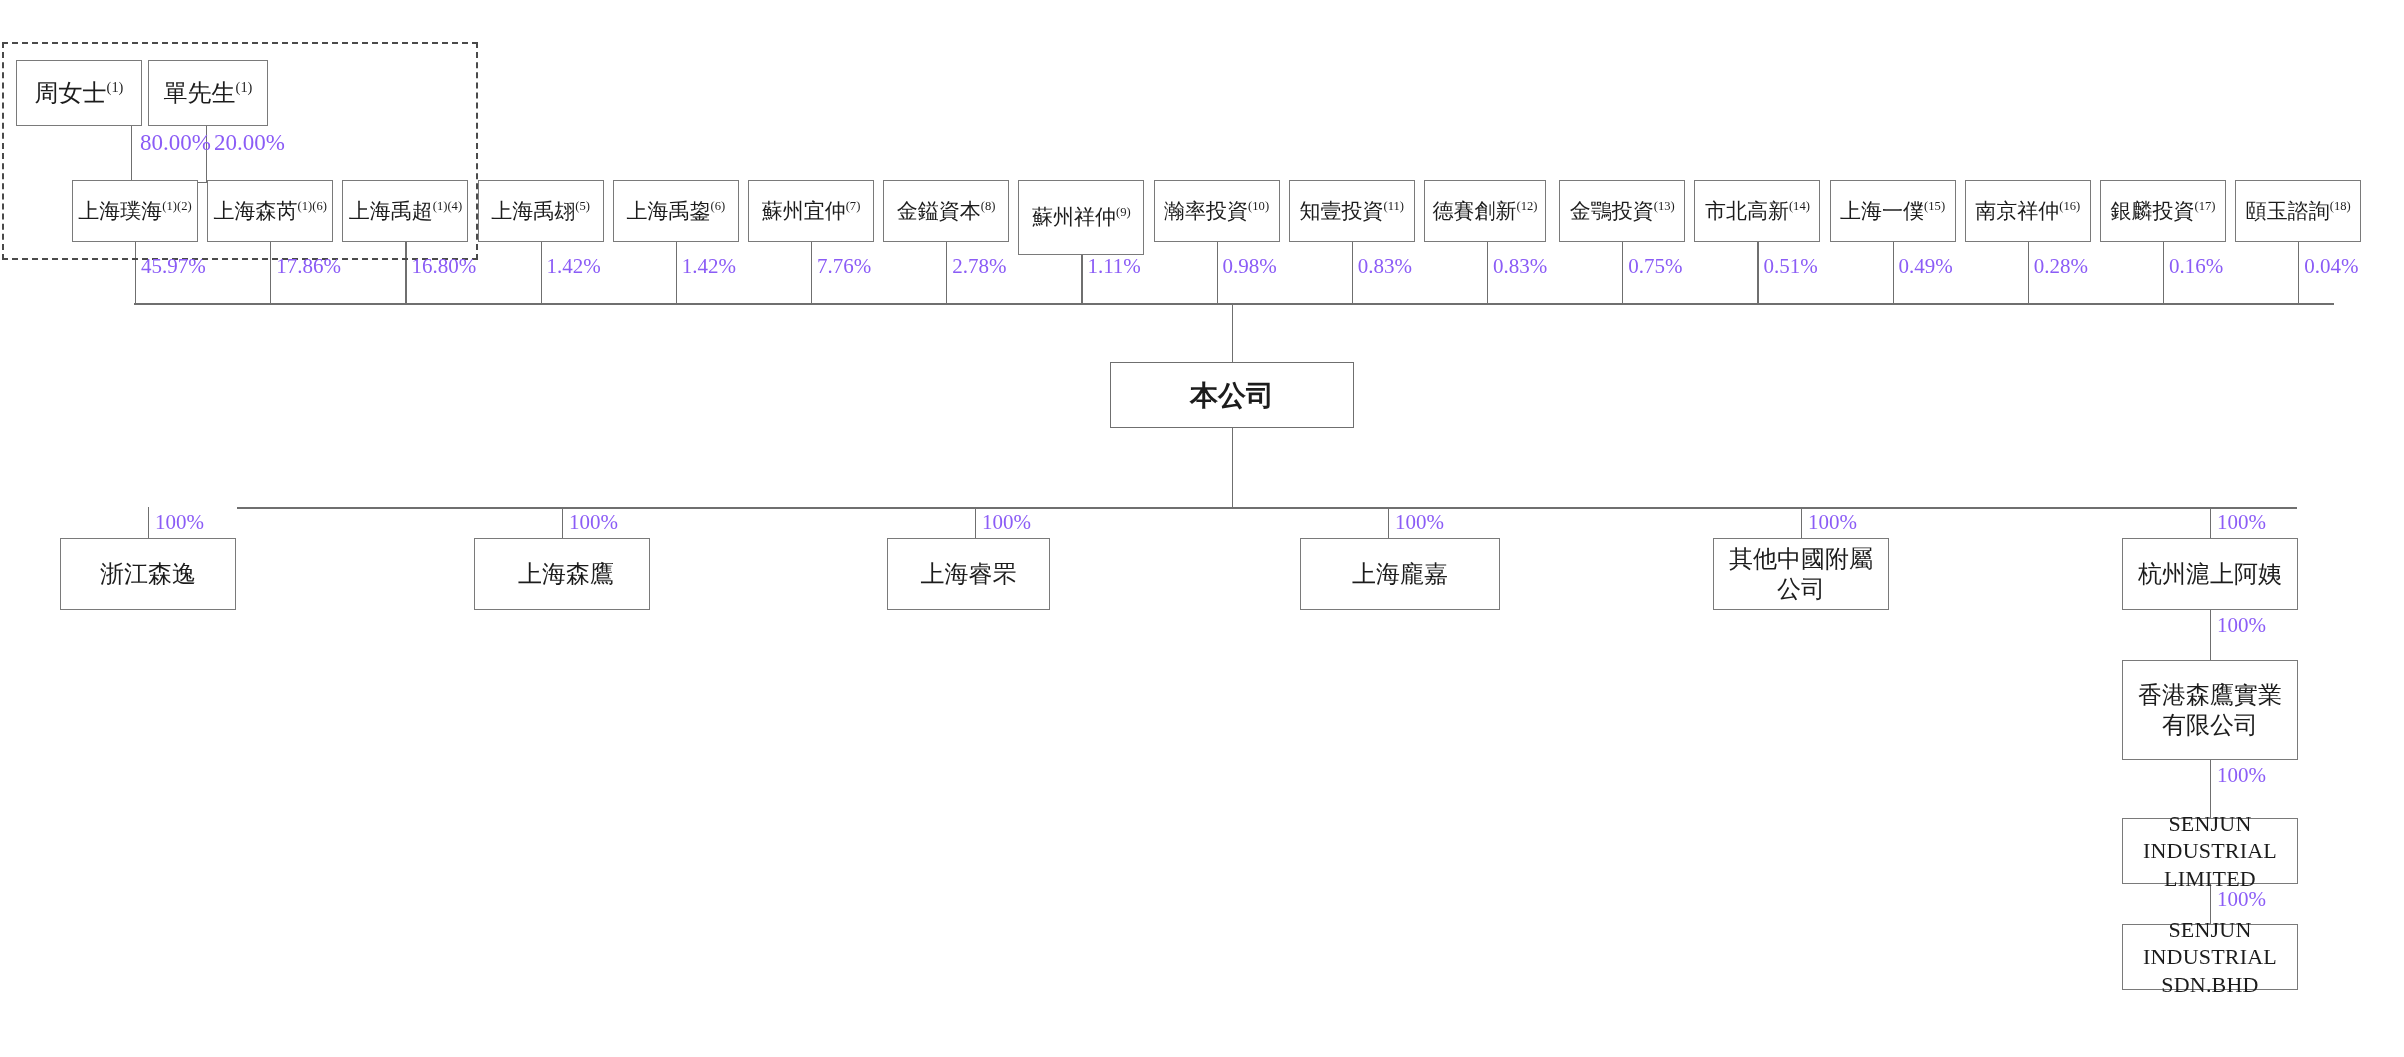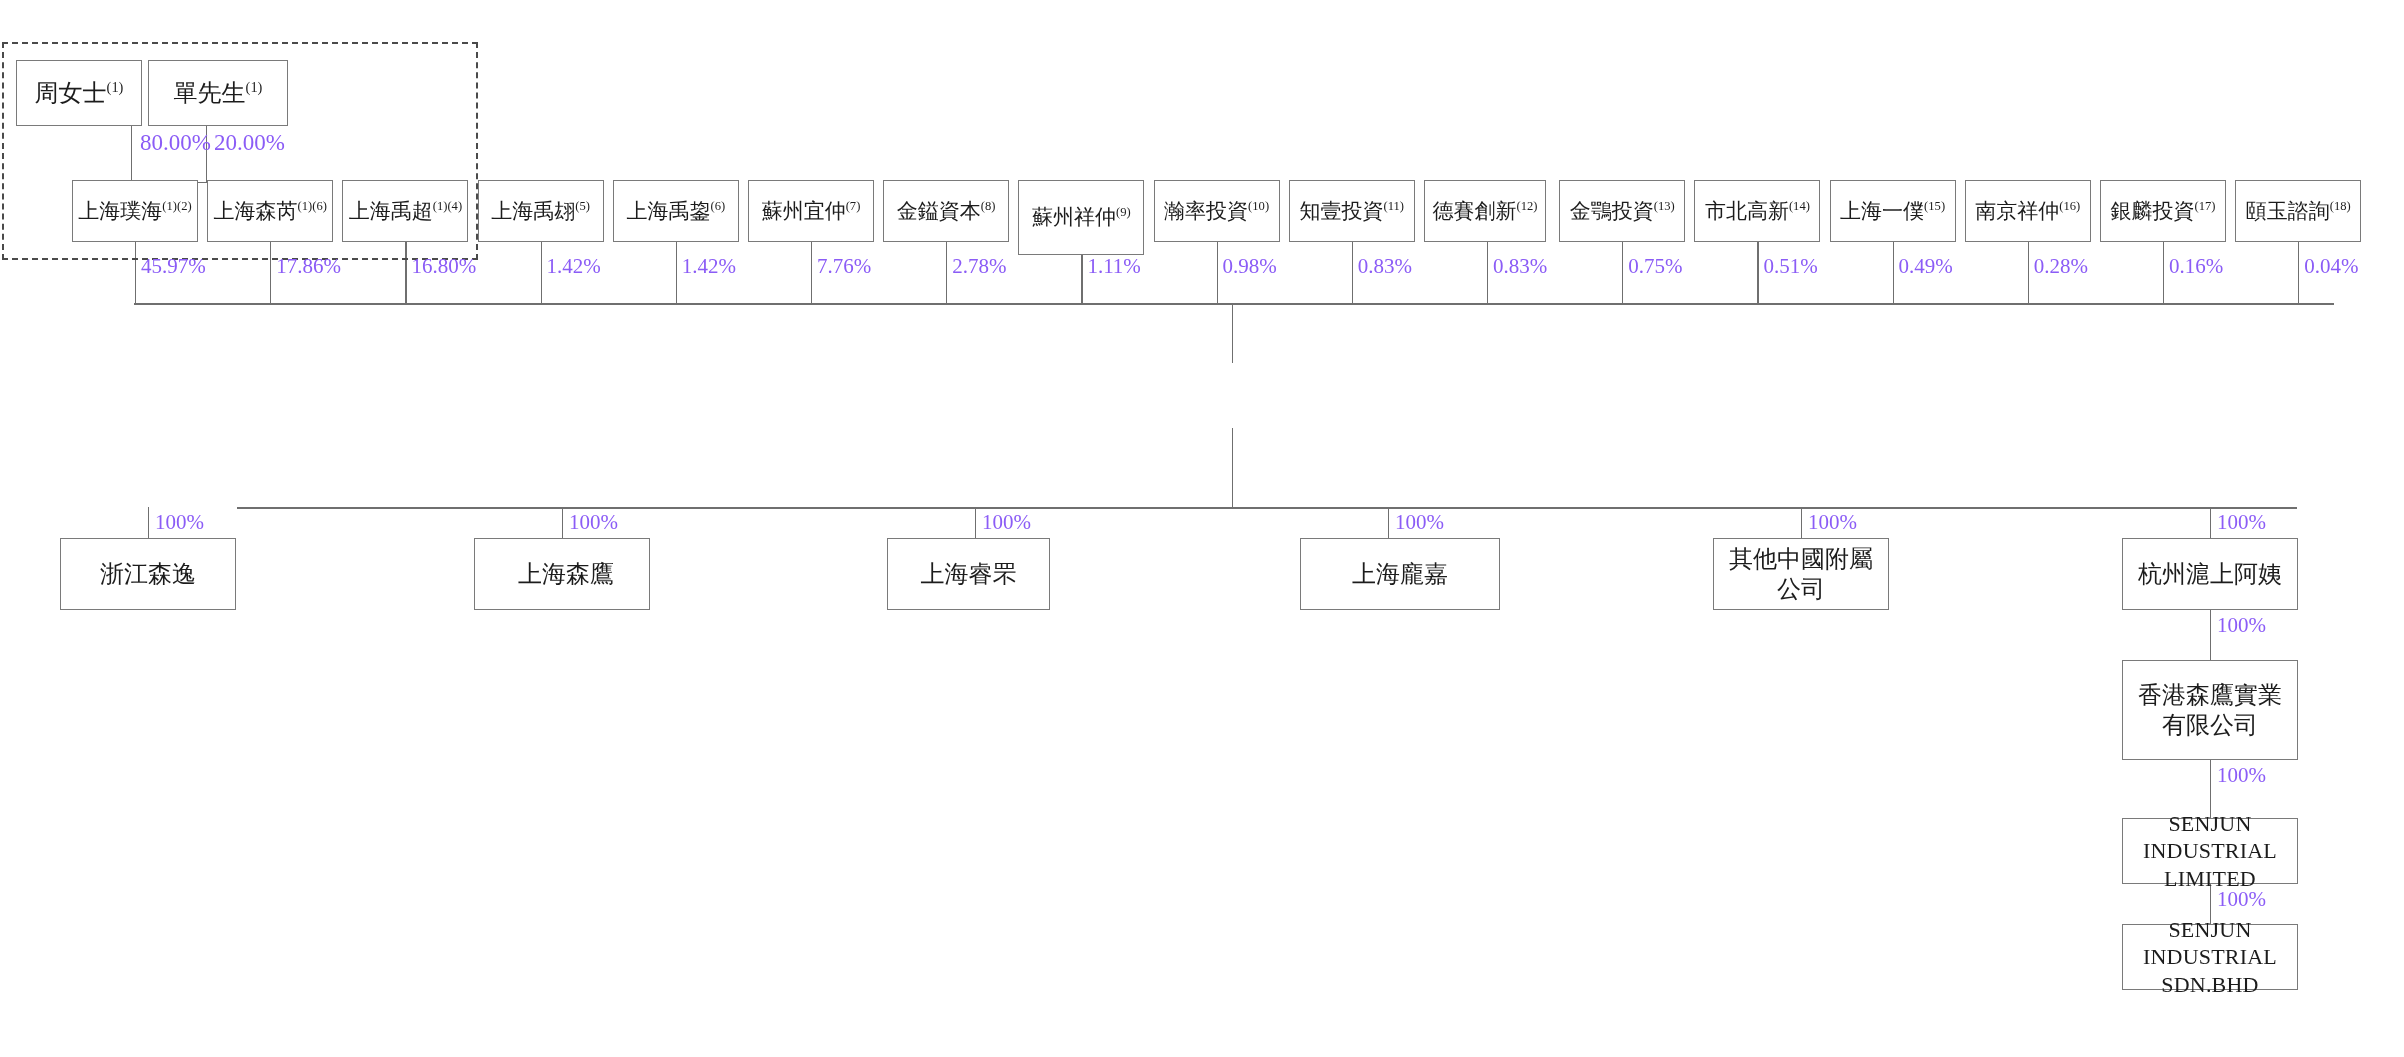--- a/index.html
+++ b/index.html
@@ -90,21 +90,21 @@
 <div id="chart-root">
 
   <div id="control-group" style="left:2px; top:42px; width:476px; height:218px;"></div>
 
   <div class="node person" style="left:16px; top:60px; width:126px; height:66px;">
     <span class="label">
       <span>周女士</span><sup>(1)</sup>
     </span>
   </div>
 
-  <div class="node person" style="left:148px; top:60px; width:140px; height:66px;">
+  <div class="node person" style="left:148px; top:60px; width:120px; height:66px;">
     <span class="label">
       <span>單先生</span><sup>(1)</sup>
     </span>
   </div>
 
   <div class="vline" style="left:131px; top:126px; height:57px;"></div>
   <div class="vline" style="left:206px; top:126px; height:57px;"></div>
   <div class="hline" style="left:131px; top:182px; width:76px;"></div>
   <div class="vline" style="left:168px; top:182px; height:28px;"></div>
 
@@ -196,20 +196,23 @@
         <span class="label"><span>頤玉諮詢</span><sup>(18)</sup></span>
       </div>
       <div class="vline" style="left: 2298.2px; top: 242px; height: 61px;"></div>
       <div class="pct" style="left: 2304.2px; top: 254px;">0.04%</div>
     </div>
 
   <div class="hline" style="left:134px; top:303px; width:2200px; height:2px; background:#6f6f6f;"></div>
 
   <div class="vline" style="left:1232px; top:303px; height:60px;"></div>
 
+  <div class="node company" style="left:1110px; top:362px; width:244px; height:66px;">
+    <span class="label">本公司</span>
+  </div>
 
   <div class="vline" style="left:1232px; top:428px; height:80px;"></div>
 
   <div class="hline" style="left:237px; top:507px; width:2060px; height:2px; background:#6f6f6f;"></div>
 
   <div id="subsidiary-layer">
       <div class="node subsidiary" style="left: 60px; top: 538px; width: 176px; height: 72px;">
         <span class="label">浙江森逸</span>
       </div>
       <div class="vline" style="left: 148px; top: 507px; height: 31px;"></div>

